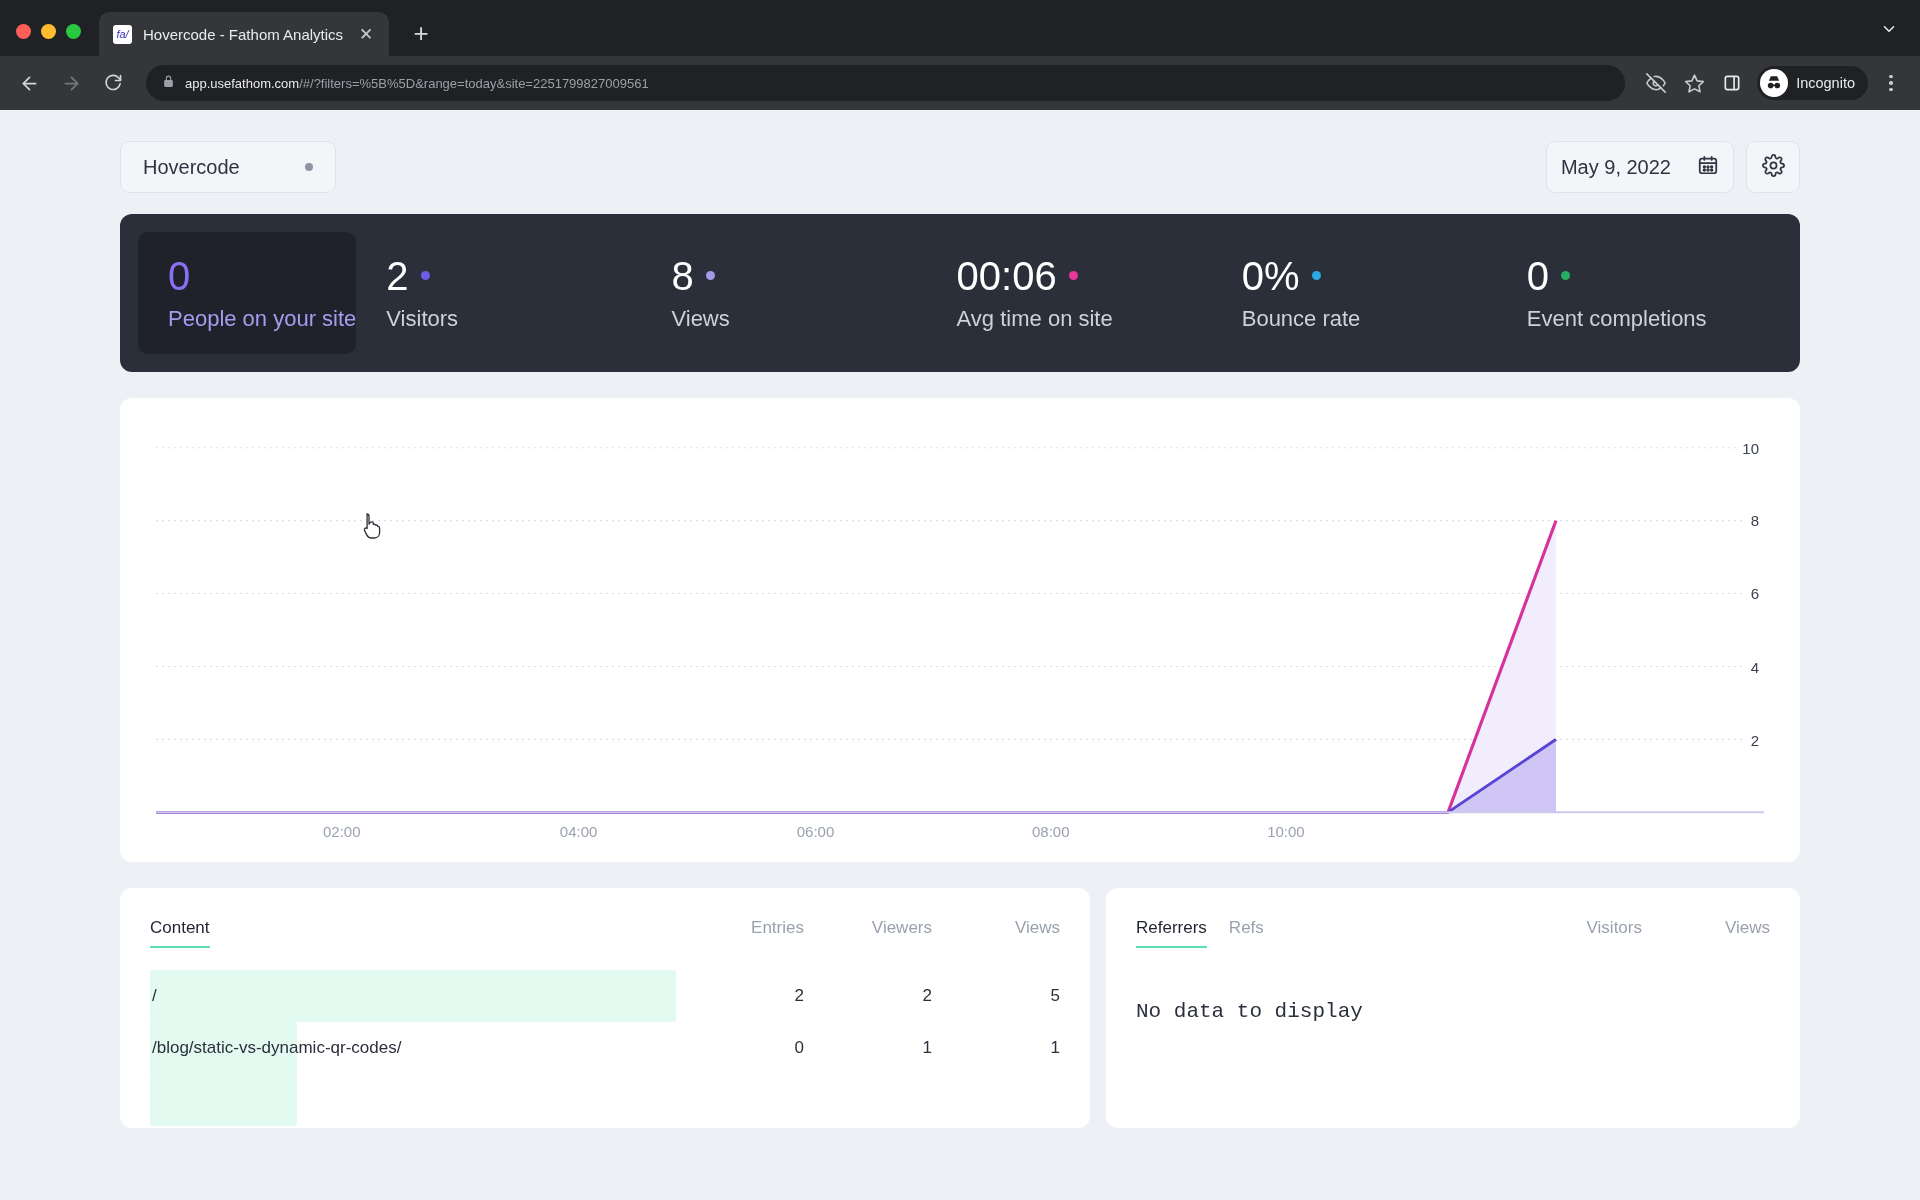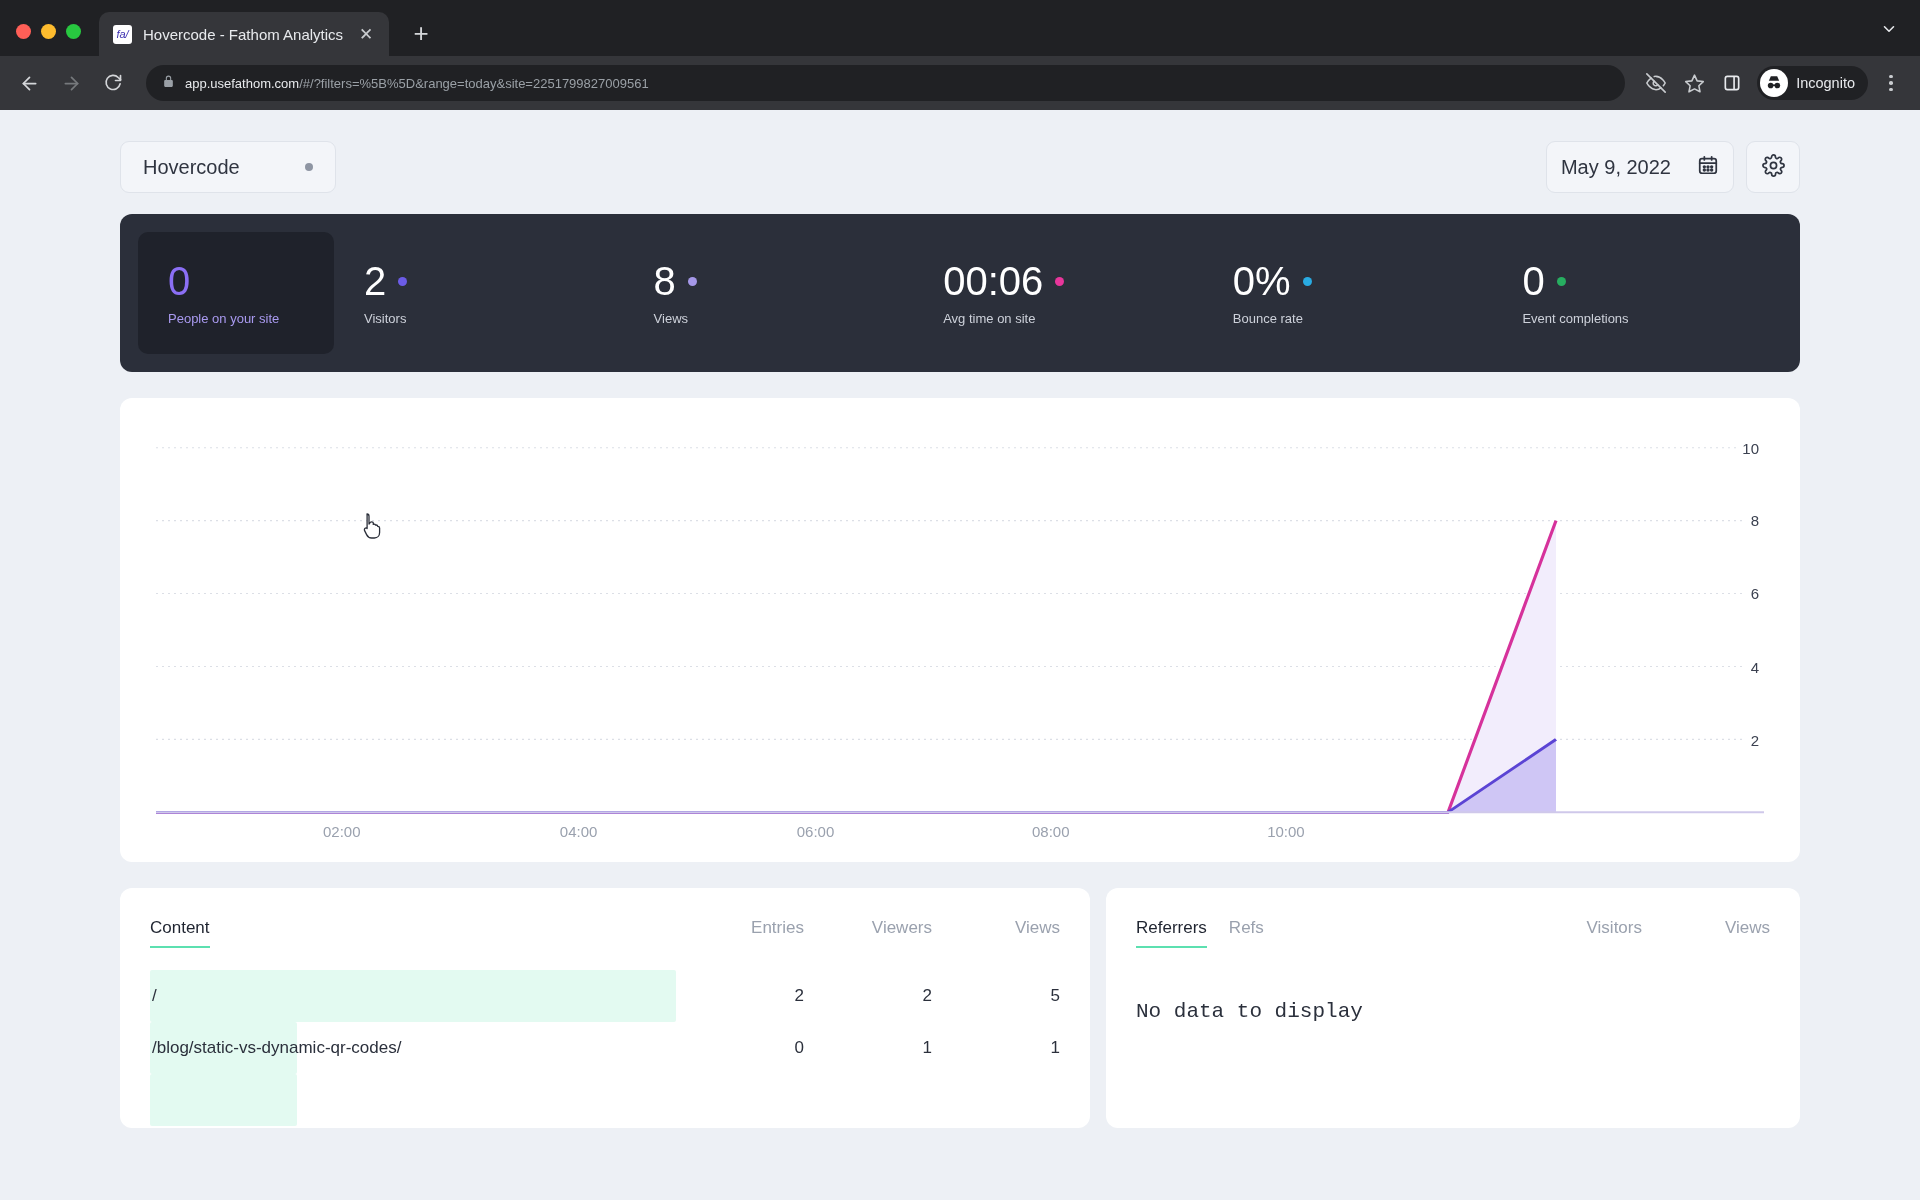--- a/index.html
+++ b/index.html
@@ -165,21 +165,21 @@
     height: 122px;
     display: flex; flex-direction: column; justify-content: center;
     padding-left: 30px;
     border-radius: 10px;
   }
   .stat.active { background: #1f222b; flex: 0 0 196px; }
   .stat .line1 { display: flex; align-items: center; gap: 12px; }
   .stat .val { font-size: 40px; color: #ffffff; font-weight: 400; line-height: 1.05; }
   .stat.active .val { color: #8b6ff5; }
   .stat .cdot { width: 9px; height: 9px; border-radius: 50%; }
-  .stat .lbl { font-size: 13px; color: #cdd1da; margin-top: 9px; white-space: nowrap; }
+  .stat .lbl { font-size: 22px; color: #cdd1da; margin-top: 9px; white-space: nowrap; }
   .stat.active .lbl { color: #a99af0; }
 
   
   .cursor { position: absolute; left: 242px; top: 298px; width: 22px; height: 28px; pointer-events: none; z-index: 50; }
 
   
   .chartcard {
     margin-top: 26px;
     background: #ffffff;
     border-radius: 12px;

